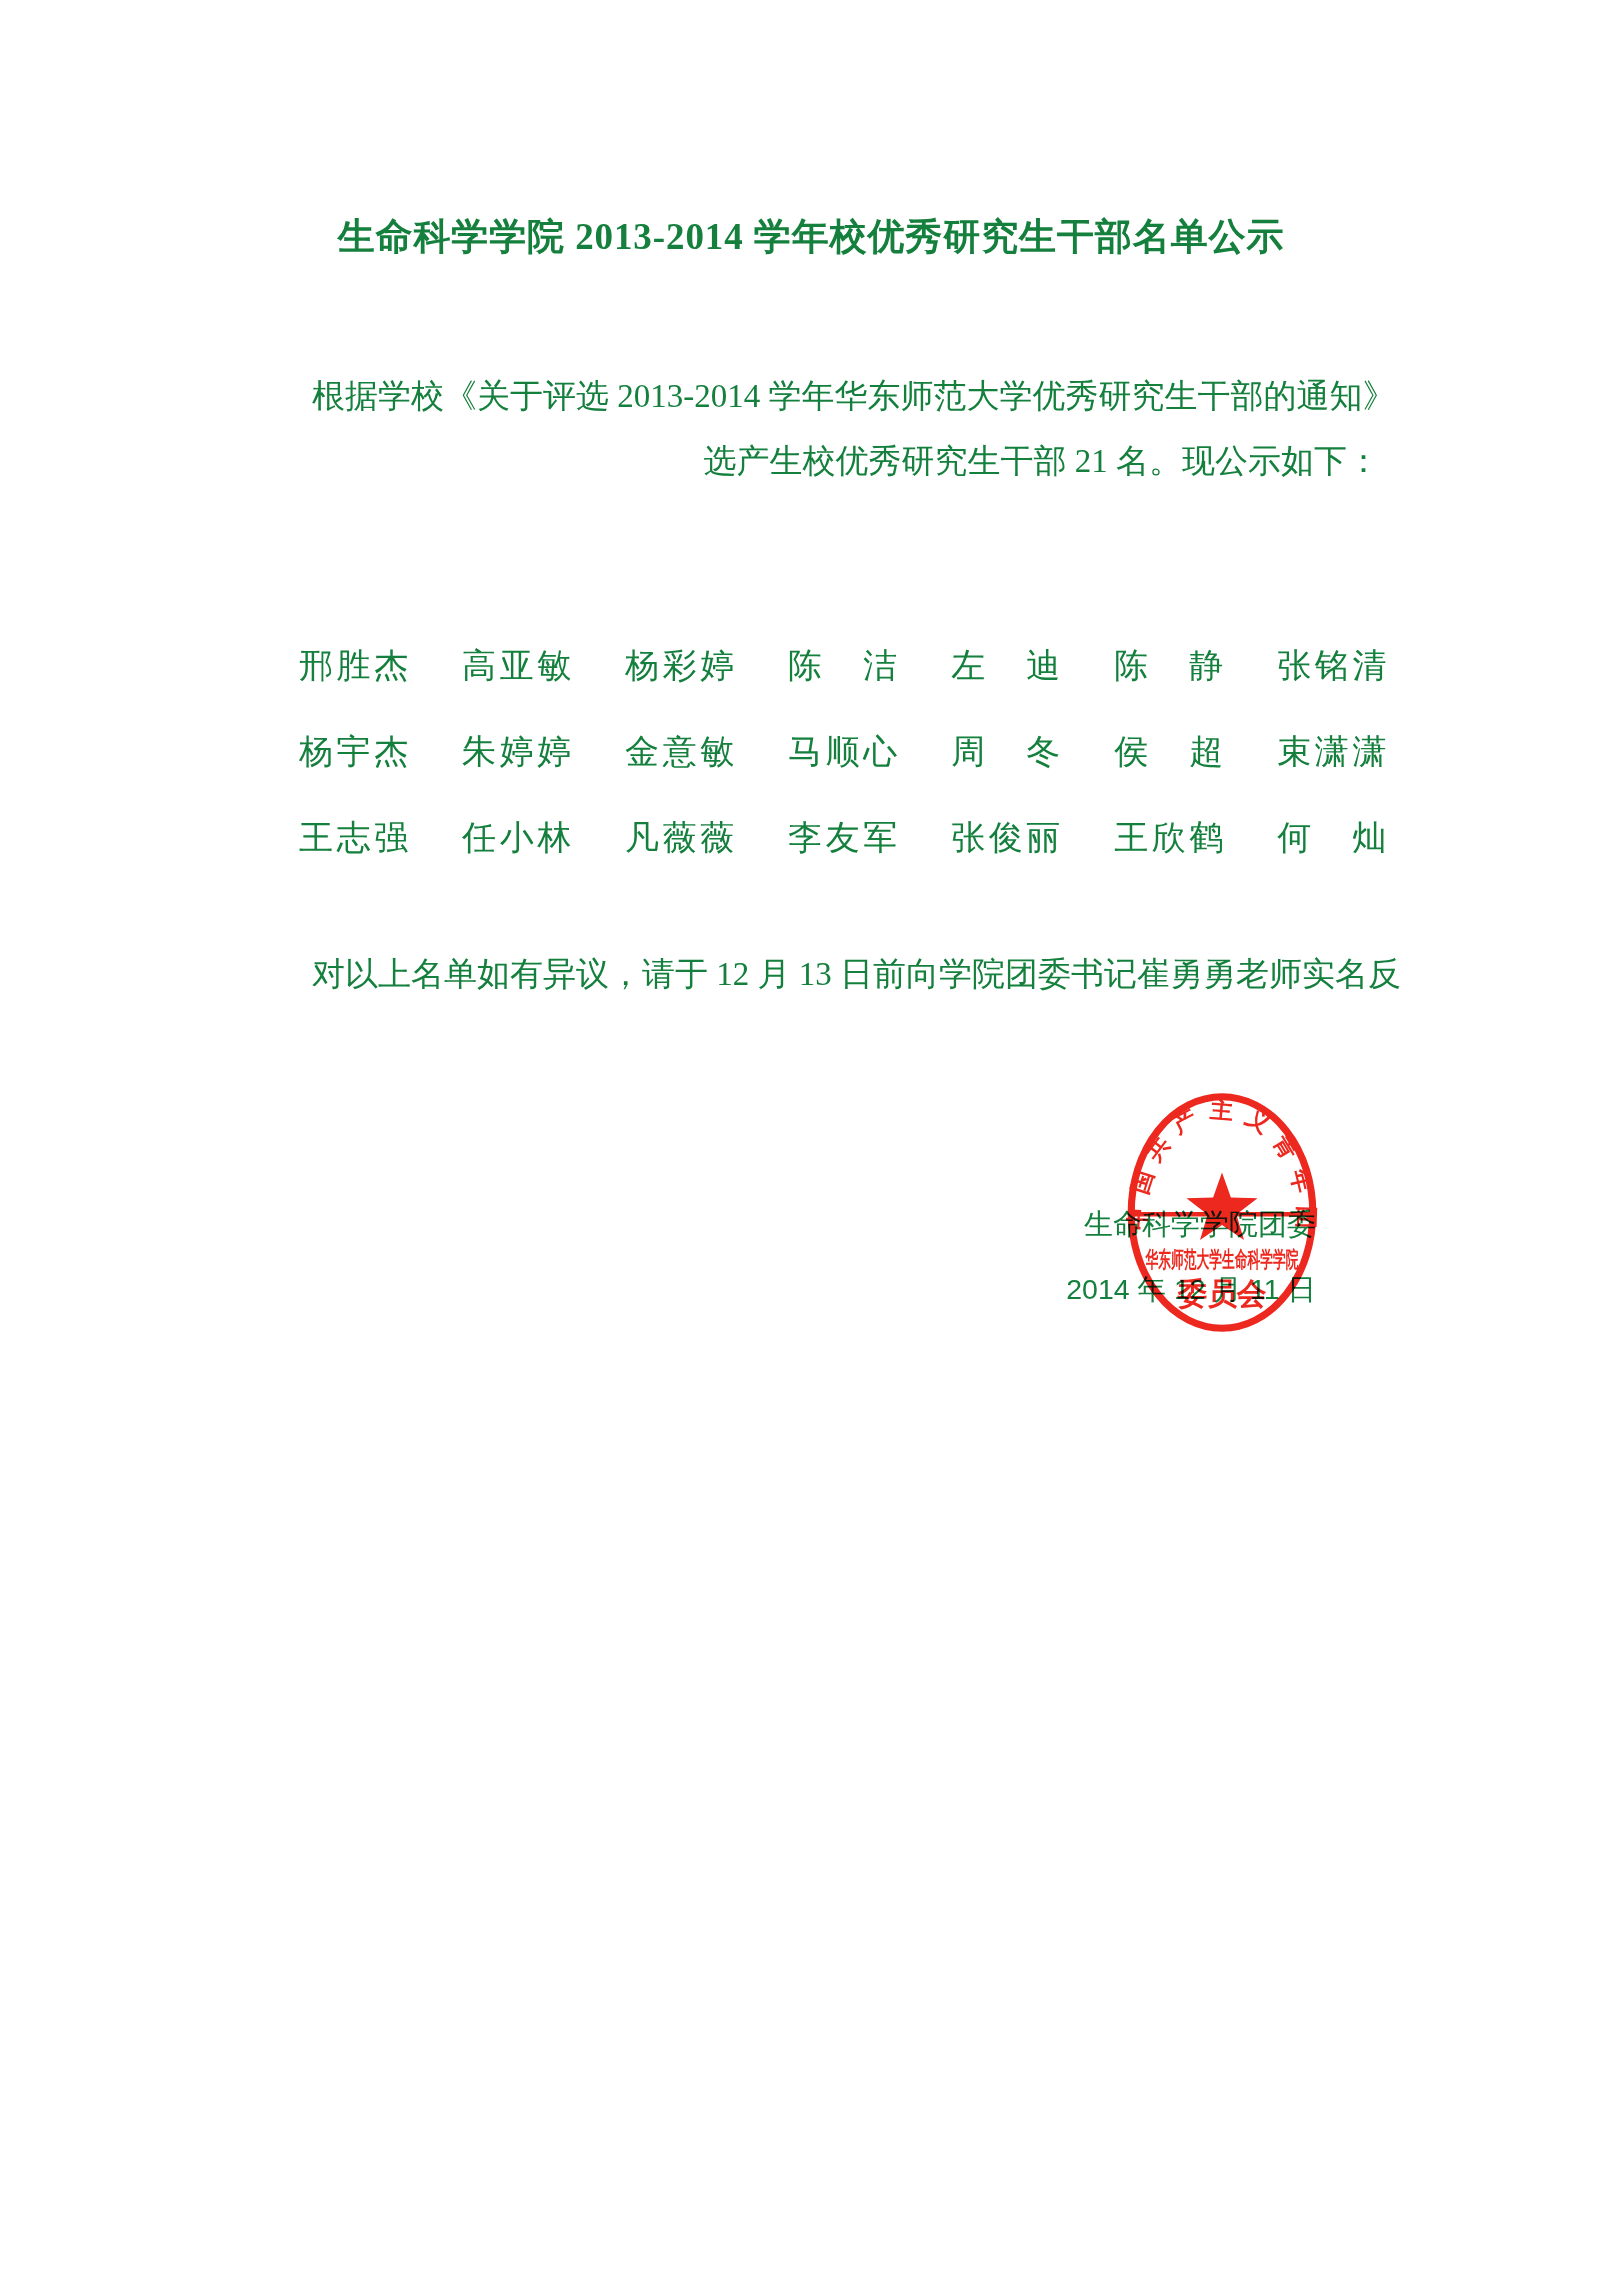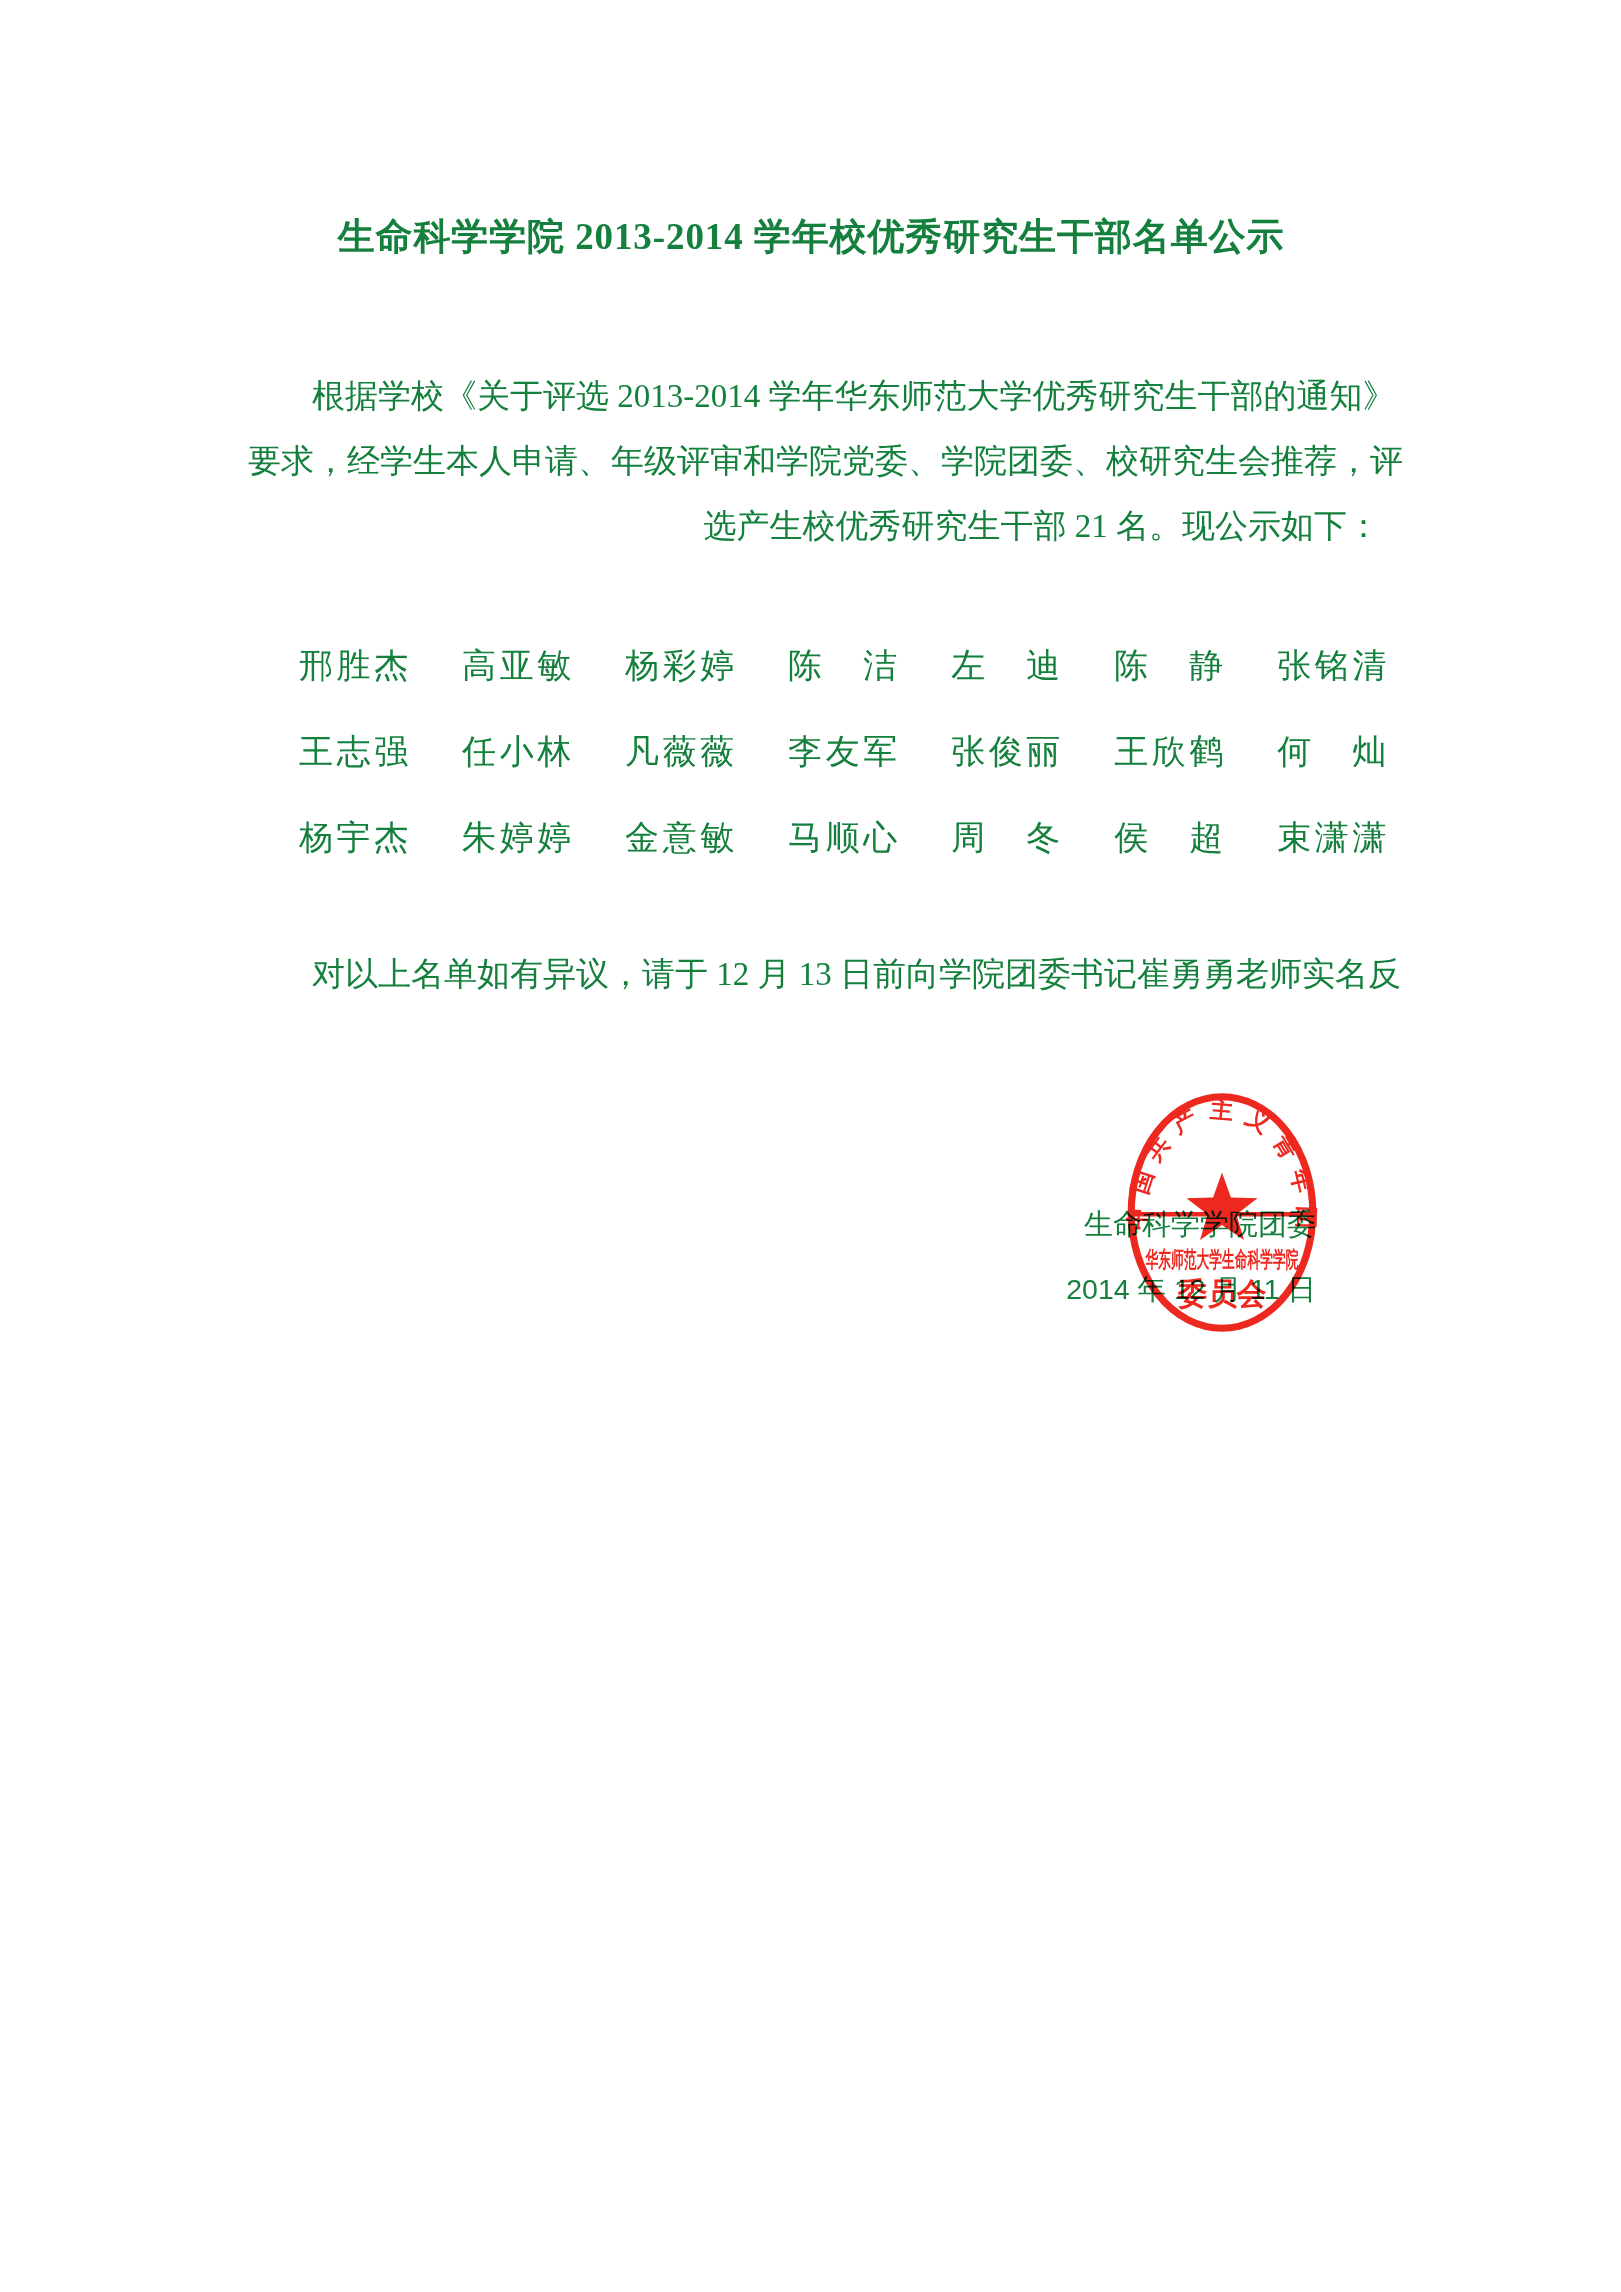--- a/index.html
+++ b/index.html
@@ -58,51 +58,50 @@
 </style>
 </head>
 <body>
 
 <div class="page">
 
   <div class="doc-title">生命科学学院 2013-2014 学年校优秀研究生干部名单公示</div>
 
   <div class="para para1">
     <div class="indent">根据学校《关于评选 2013-2014 学年华东师范大学优秀研究生干部的通知》</div>
-    <div>要求，经学生本人申请、年级评审和学院党委、学院团委、校研究生会推荐，评</div>
     <div>选产生校优秀研究生干部 21 名。现公示如下：</div>
   </div>
 
   <div class="names">
     <div class="name-row">
       <span>邢胜杰</span>
       <span>高亚敏</span>
       <span>杨彩婷</span>
       <span>陈　洁</span>
       <span>左　迪</span>
       <span>陈　静</span>
       <span>张铭清</span>
     </div>
     <div class="name-row">
+      <span>杨宇杰</span>
+      <span>朱婷婷</span>
+      <span>金意敏</span>
+      <span>马顺心</span>
+      <span>周　冬</span>
+      <span>侯　超</span>
+      <span>束潇潇</span>
+    </div>
+    <div class="name-row">
       <span>王志强</span>
       <span>任小林</span>
       <span>凡薇薇</span>
       <span>李友军</span>
       <span>张俊丽</span>
       <span>王欣鹤</span>
       <span>何　灿</span>
-    </div>
-    <div class="name-row">
-      <span>杨宇杰</span>
-      <span>朱婷婷</span>
-      <span>金意敏</span>
-      <span>马顺心</span>
-      <span>周　冬</span>
-      <span>侯　超</span>
-      <span>束潇潇</span>
     </div>
   </div>
 
   <div class="para para2">
     <div class="indent">对以上名单如有异议，请于 12 月 13 日前向学院团委书记崔勇勇老师实名反</div>
   </div>
 
   <div class="sign-block">
     <div>生命科学学院团委</div>
     <div class="sign-date">2014 年 12 月 11 日</div>

